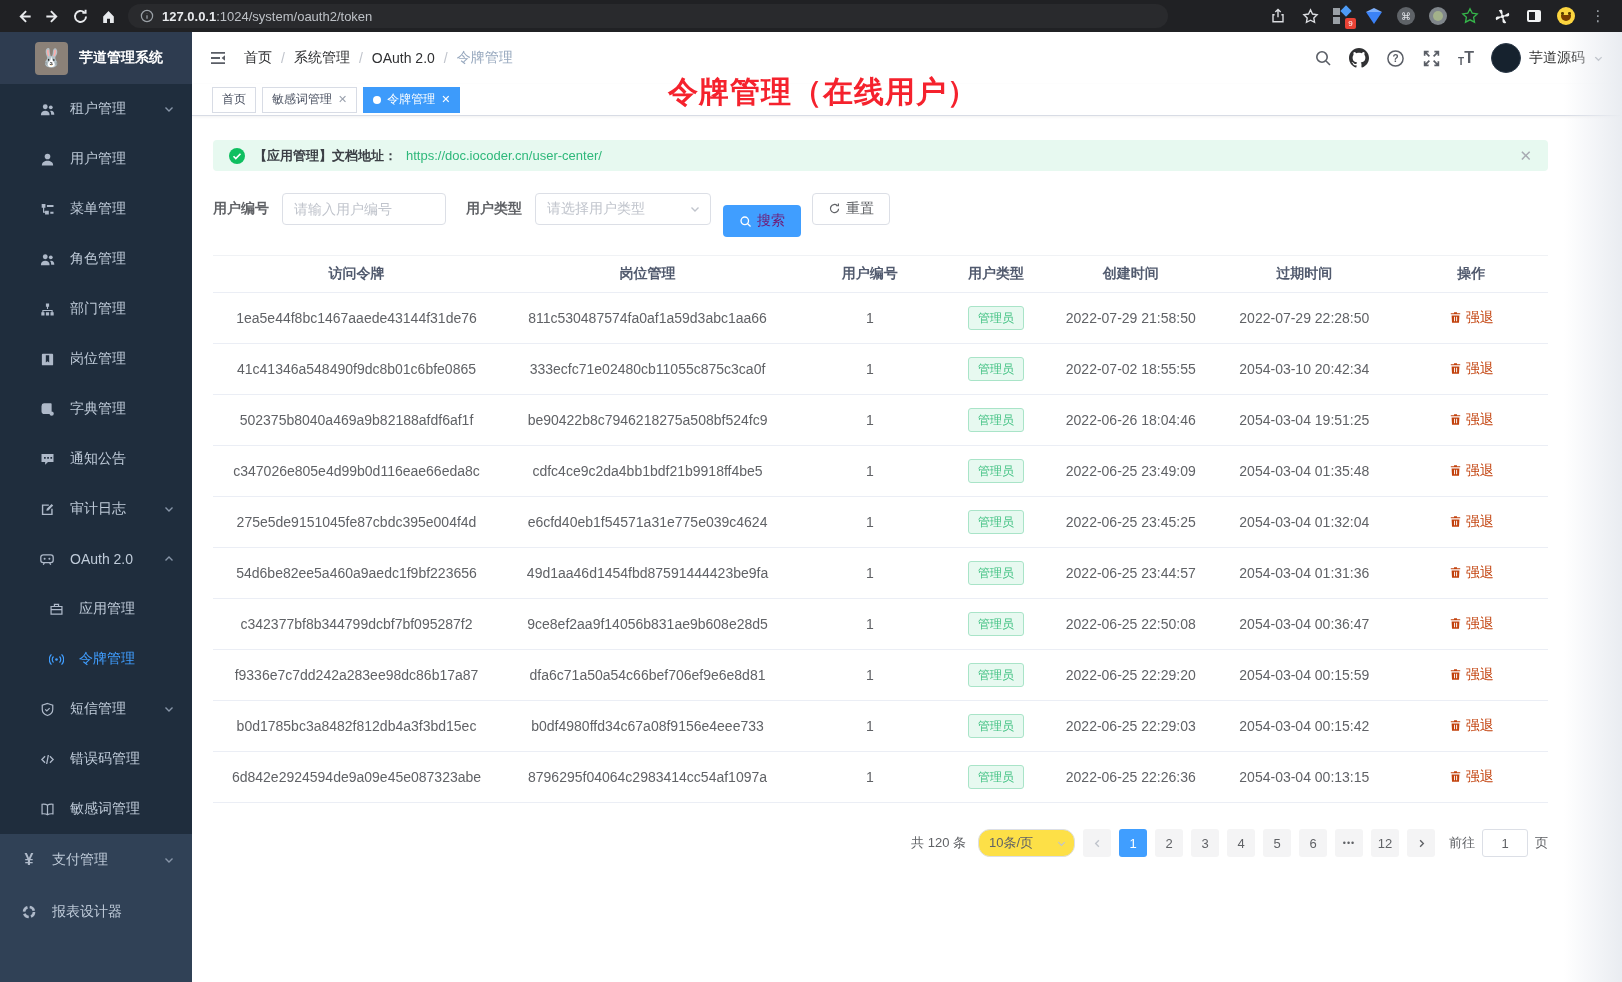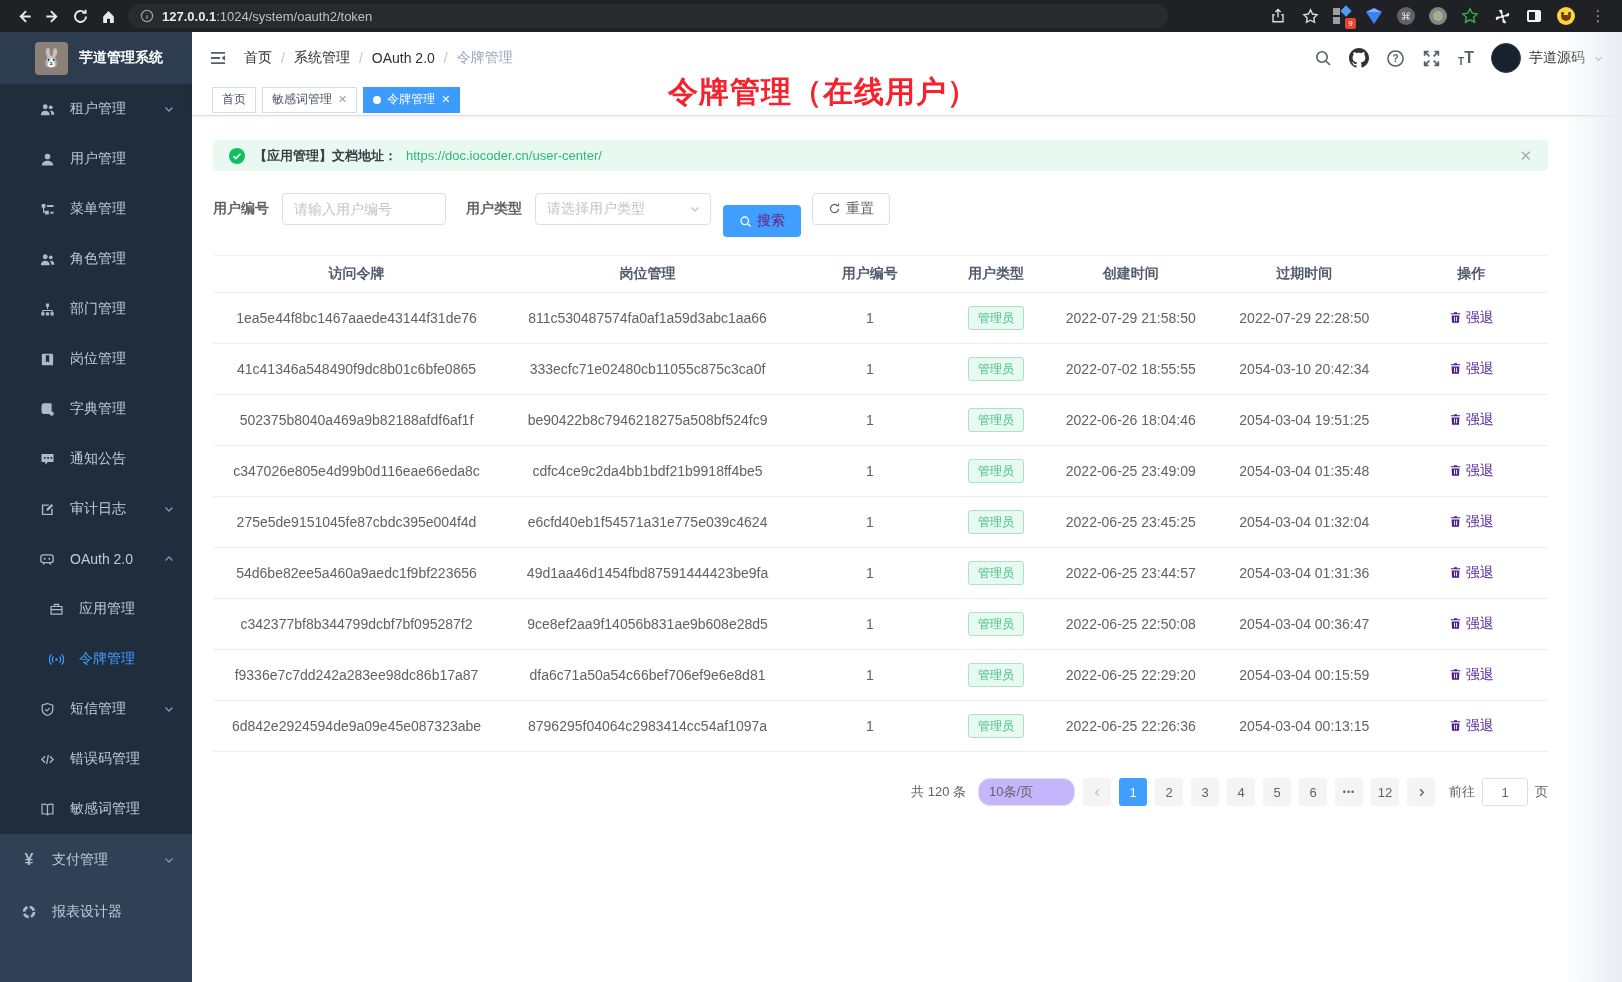--- a/index.html
+++ b/index.html
@@ -91,25 +91,25 @@
   .f-select { width:176px; height:32px; border:1px solid #dcdfe6; border-radius:4px; padding:0 9px 0 11px; font-size:14px;
               display:flex; align-items:center; justify-content:space-between; color:#c0c4cc; cursor:pointer; margin-right:12px; background:#fff; }
   .btn { height:32px; border-radius:4px; font-size:14px; display:inline-flex; align-items:center; gap:5px; padding:0 15px; cursor:pointer; border:1px solid transparent; font-family:inherit; }
   .btn-search { background:#409eff; color:#701a75; margin-right:11px;margin-top:25px; }
   .btn-reset { background:#fff; color:#606266; border-color:#dcdfe6; }
 
   .data-table { width:100%; border-collapse:collapse; table-layout:fixed; margin-top:18px; }
   .data-table th { font-size:14px; font-weight:bold; color:#515a6e; padding:9px 0; border-top:1px solid #f0f2f5; border-bottom:1px solid #ebeef5; text-align:center; }
   .data-table td { font-size:14px; color:#606266; padding:13px 0; border-bottom:1px solid #ebeef5; text-align:center; overflow:hidden; white-space:nowrap; }
   .tag-admin { display:inline-block; padding:3px 9px; font-size:12px; color:#42c283; background:#e7f9f0; border:1px solid #a9e4c8; border-radius:3px; line-height:16px; }
-  .link-kick { color:#4c1d95; font-size:14px; display:inline-flex; align-items:center; gap:4px; cursor:pointer; text-decoration:none; }
+  .link-kick { color:#c2410c; font-size:14px; display:inline-flex; align-items:center; gap:4px; cursor:pointer; text-decoration:none; }
 
   .pagination { display:flex; align-items:center; justify-content:flex-end; margin-top:26px; gap:8px; font-size:13px; color:#606266; }
   .pg-total { margin-right:4px; }
-  .pg-size { width:97px; height:28px; border:1px solid #dcdfe6; border-radius:12px; display:flex; align-items:center; justify-content:space-between; padding:0 7px 0 10px; cursor:pointer; color:#606266; background:#c4b5fd; }
+  .pg-size { width:97px; height:28px; border:1px solid #dcdfe6; border-radius:12px; display:flex; align-items:center; justify-content:space-between; padding:0 7px 0 10px; cursor:pointer; color:#606266; background:#fde047; }
   .pg-btn { min-width:28px; height:28px; padding:0 4px; border-radius:3px; background:#f4f4f5; display:inline-flex; align-items:center; justify-content:center; color:#606266; cursor:pointer; }
   .pg-btn.active { background:#409eff; color:#fff; cursor:default; }
   .pg-btn.prev { color:#c0c4cc; cursor:not-allowed; }
   .pg-btn.next { color:#606266; }
   .pg-goto { display:flex; align-items:center; gap:7px; margin-left:6px; }
   .goto-input { width:46px; height:28px; border:1px solid #dcdfe6; border-radius:3px; text-align:center; font-size:13px; color:#606266; font-family:inherit; outline:none; }
 
   .right-fade { position:absolute; top:32px; right:0; width:58px; height:950px; z-index:9; pointer-events:none;
                 background:linear-gradient(to right, rgba(234,236,241,0), #e9ecf1); }
 </style>
@@ -649,20 +649,34 @@
               <td>2022-06-25 22:29:20</td>
               <td>2054-03-04 00:15:59</td>
               <td><a class="link-kick">
                     <svg width="13" height="13" viewBox="0 0 16 16" fill="currentColor">
                       <path d="M6.2 1.6h3.6v1.2h4v1.3H2.2V2.8h4V1.6zM3.2 5.4h9.6l-.5 9H3.7l-.5-9zm3 1.6v5.6h1.1V7h-1.1zm2.6 0v5.6H10V7h-1.2z"></path>
                     </svg>
                     <span>强退</span>
                   </a></td>
             </tr>
             <tr>
+              <td>b0d1785bc3a8482f812db4a3f3bd15ec</td>
+              <td>b0df4980ffd34c67a08f9156e4eee733</td>
+              <td>1</td>
+              <td><span class="tag-admin">管理员</span></td>
+              <td>2022-06-25 22:29:03</td>
+              <td>2054-03-04 00:15:42</td>
+              <td><a class="link-kick">
+                    <svg width="13" height="13" viewBox="0 0 16 16" fill="currentColor">
+                      <path d="M6.2 1.6h3.6v1.2h4v1.3H2.2V2.8h4V1.6zM3.2 5.4h9.6l-.5 9H3.7l-.5-9zm3 1.6v5.6h1.1V7h-1.1zm2.6 0v5.6H10V7h-1.2z"></path>
+                    </svg>
+                    <span>强退</span>
+                  </a></td>
+            </tr>
+            <tr>
               <td>6d842e2924594de9a09e45e087323abe</td>
               <td>8796295f04064c2983414cc54af1097a</td>
               <td>1</td>
               <td><span class="tag-admin">管理员</span></td>
               <td>2022-06-25 22:26:36</td>
               <td>2054-03-04 00:13:15</td>
               <td><a class="link-kick">
                     <svg width="13" height="13" viewBox="0 0 16 16" fill="currentColor">
                       <path d="M6.2 1.6h3.6v1.2h4v1.3H2.2V2.8h4V1.6zM3.2 5.4h9.6l-.5 9H3.7l-.5-9zm3 1.6v5.6h1.1V7h-1.1zm2.6 0v5.6H10V7h-1.2z"></path>
                     </svg>

